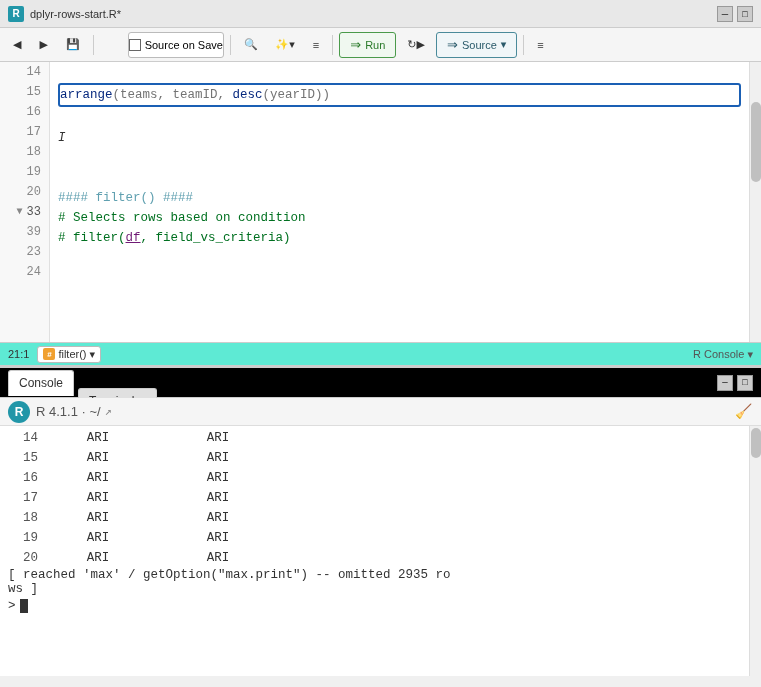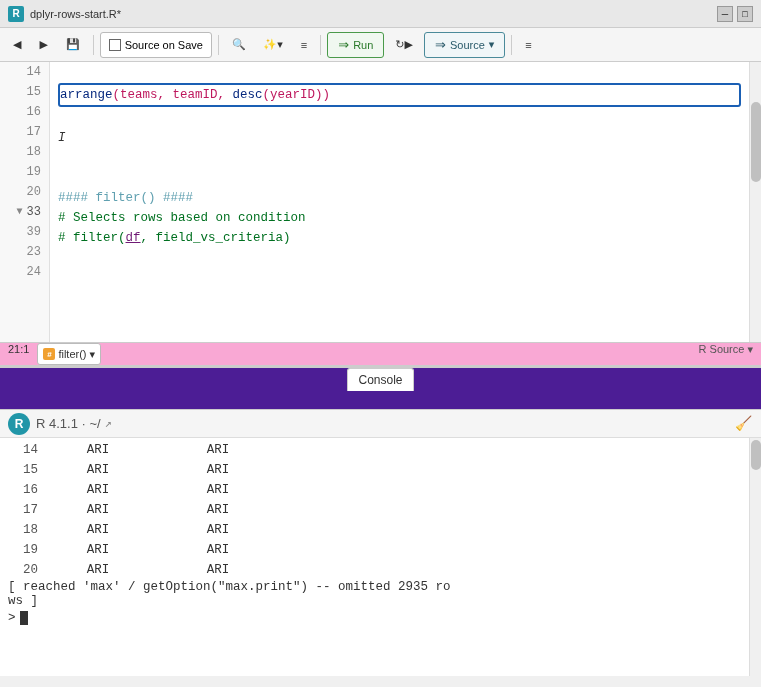--- a/index.html
+++ b/index.html
@@ -22,23 +22,23 @@
       border-bottom: 1px solid #ccc; height: 34px; padding: 0 6px; gap: 4px;
       font-family: Arial, sans-serif; font-size: 12px;
     }
     .toolbar-btn {
       display: flex; align-items: center; padding: 2px 6px; border: 1px solid transparent;
       border-radius: 3px; cursor: pointer; background: transparent; font-size: 11px; color: #333;
       height: 26px;
     }
     .toolbar-separator { width: 1px; height: 20px; background: #ccc; margin: 0 2px; }
     .source-on-save {
-      display: flex; align-items: center; gap: 4px; padding: 2px 8px;
+      display: flex; align-items: center; gap: 4px; padding: 2px 0;
       border: 1px solid #bbb; border-radius: 3px; background: #fff;
-      font-size: 11px; height: 26px; cursor: pointer;
+      font-size: 11px; height: 26px; cursor: pointer; margin-left: 28px;
     }
     .checkbox-icon { width: 12px; height: 12px; border: 1px solid #666; display: inline-block; }
     .run-btn {
       display: flex; align-items: center; gap: 4px; padding: 2px 10px;
       border: 1px solid #4a9a4a; border-radius: 3px; background: #f0f8f0;
       font-size: 11px; height: 26px; cursor: pointer; color: #2a7a2a;
     }
     .source-btn {
       display: flex; align-items: center; gap: 4px; padding: 2px 10px;
       border: 1px solid #4a8a9a; border-radius: 3px; background: #f0f6f8;
@@ -67,56 +67,56 @@
       flex: 1; padding: 0 8px; overflow: auto; position: relative;
     }
     .code-line {
       height: 20px; line-height: 20px; font-size: 12.5px; white-space: pre;
       display: flex; align-items: center;
     }
 
     
     .c-comment { color: #007020; }
     .c-function { color: #06287e; }
-    .c-normal { color: #be185d; }
+    .c-normal { color: #737373; }
     .c-section { color: #60a0b0; }
 
     .scrollbar-v {
       width: 12px; background: #f0f0f0; border-left: 1px solid #ddd;
       display: flex; flex-direction: column; align-items: center;
     }
     .scrollbar-thumb {
       width: 10px; background: #c0c0c0; border-radius: 5px;
       margin-top: 40px; height: 80px;
     }
 
     
     .status-bar {
-      display: flex; background: #f9a8d4;
+      display: flex; align-items: center; background: #5eead4;
       border-top: 1px solid #ccc; border-bottom: 1px solid #ccc;
       height: 24px; padding: 0 8px; font-family: Arial, sans-serif;
       font-size: 11px; color: #333; gap: 8px;
     }
     .status-position { color: #333; }
     .status-section {
       display: flex; align-items: center; gap: 3px;
       border: 1px solid #bbb; border-radius: 3px; padding: 1px 5px;
       background: #fff; cursor: pointer;
     }
     .status-section-icon { width: 12px; height: 12px; background: #f0a030; border-radius: 2px; display: flex; align-items: center; justify-content: center; color: white; font-size: 8px; font-weight: bold; }
     .status-right { margin-left: auto; color: #555; }
 
     
     .console-container {
       background: #f5f5f5; border-top: 2px solid #ccc;
       height: 310px; display: flex; flex-direction: column;
     }
     .console-tabs {
-      display: flex; align-items: center; background: #4c1d95;
-      border-bottom: 1px solid #ccc; height: 42px; padding: 0 8px; gap: 4px; flex-direction: column;
+      display: flex; align-items: center; background: #000000;
+      border-bottom: 1px solid #ccc; height: 30px; padding: 0 8px; gap: 4px;
     }
     .console-tab {
       display: flex; align-items: center; padding: 4px 10px;
       border: 1px solid #ccc; border-bottom: none; border-radius: 3px 3px 0 0;
       background: #ffffff; font-family: Arial, sans-serif; font-size: 12px;
       cursor: pointer; color: #333; height: 26px;
     }
     .console-tab.inactive { background: #e0e0e0; margin-top: 36px; }
     .console-tab-close { margin-left: 6px; color: #888; font-size: 10px; cursor: pointer; }
     .console-tab-controls { margin-left: auto; display: flex; gap: 4px; }
@@ -275,21 +275,21 @@
 
 <div class="status-bar">
   <span class="status-position">21:1</span>
   <div class="status-section">
     <div class="status-section-icon">#</div>
     <span>filter()</span>
     <span>▾</span>
   </div>
   <div style="flex:1;"></div>
   <span class="status-right">
-    <span>R Source</span>
+    <span>R Console</span>
     <span> ▾</span>
   </span>
 </div>
 
 <div class="console-container">
 
   <div class="console-tabs">
     <div class="console-tab">
       <span>Console</span>
     </div>

